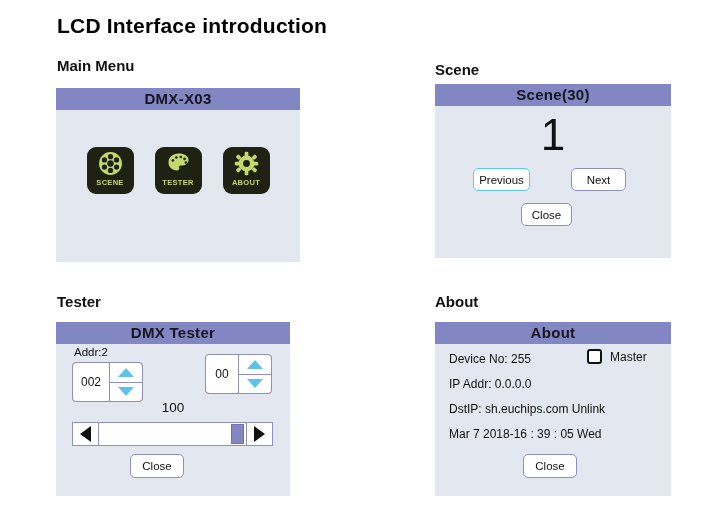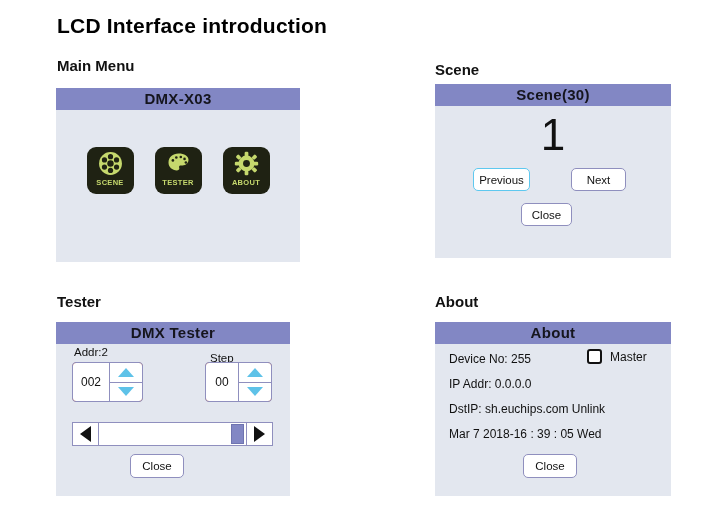--- a/index.html
+++ b/index.html
@@ -145,21 +145,21 @@
   .spinner {
     position: absolute;
     display: flex;
     border: 1.2px solid #8f8fbe;
     border-radius: 4px;
     background: #7f1d1d;
     box-sizing: border-box;
     overflow: hidden;
   }
   #spin-addr { left: 16px;  top: 18px; width: 71px; height: 40px; }
-  #spin-step { left: 149px; top: 18px; width: 67px; height: 40px; }
+  #spin-step { left: 149px; top: 10px; width: 67px; height: 40px; }
 
   .spin-value {
     flex: 1 1 auto;
     display: flex;
     align-items: center;
     justify-content: center;
     font-size: 12px;
     color: #111111;
     background: #ffffff;
   }
@@ -383,20 +383,21 @@
       <div class="spin-arrows">
         <div class="spin-arrow up">
           <span class="tri-up"></span>
         </div>
         <div class="spin-arrow down">
           <span class="tri-down"></span>
         </div>
       </div>
     </div>
 
+    <div class="slider-value">100</div>
 
     <div class="slider">
       <div class="slider-arrow left">
         <span class="tri-left"></span>
       </div>
       <div class="slider-track">
         <div class="slider-thumb"></div>
       </div>
       <div class="slider-arrow right">
         <span class="tri-right"></span>

